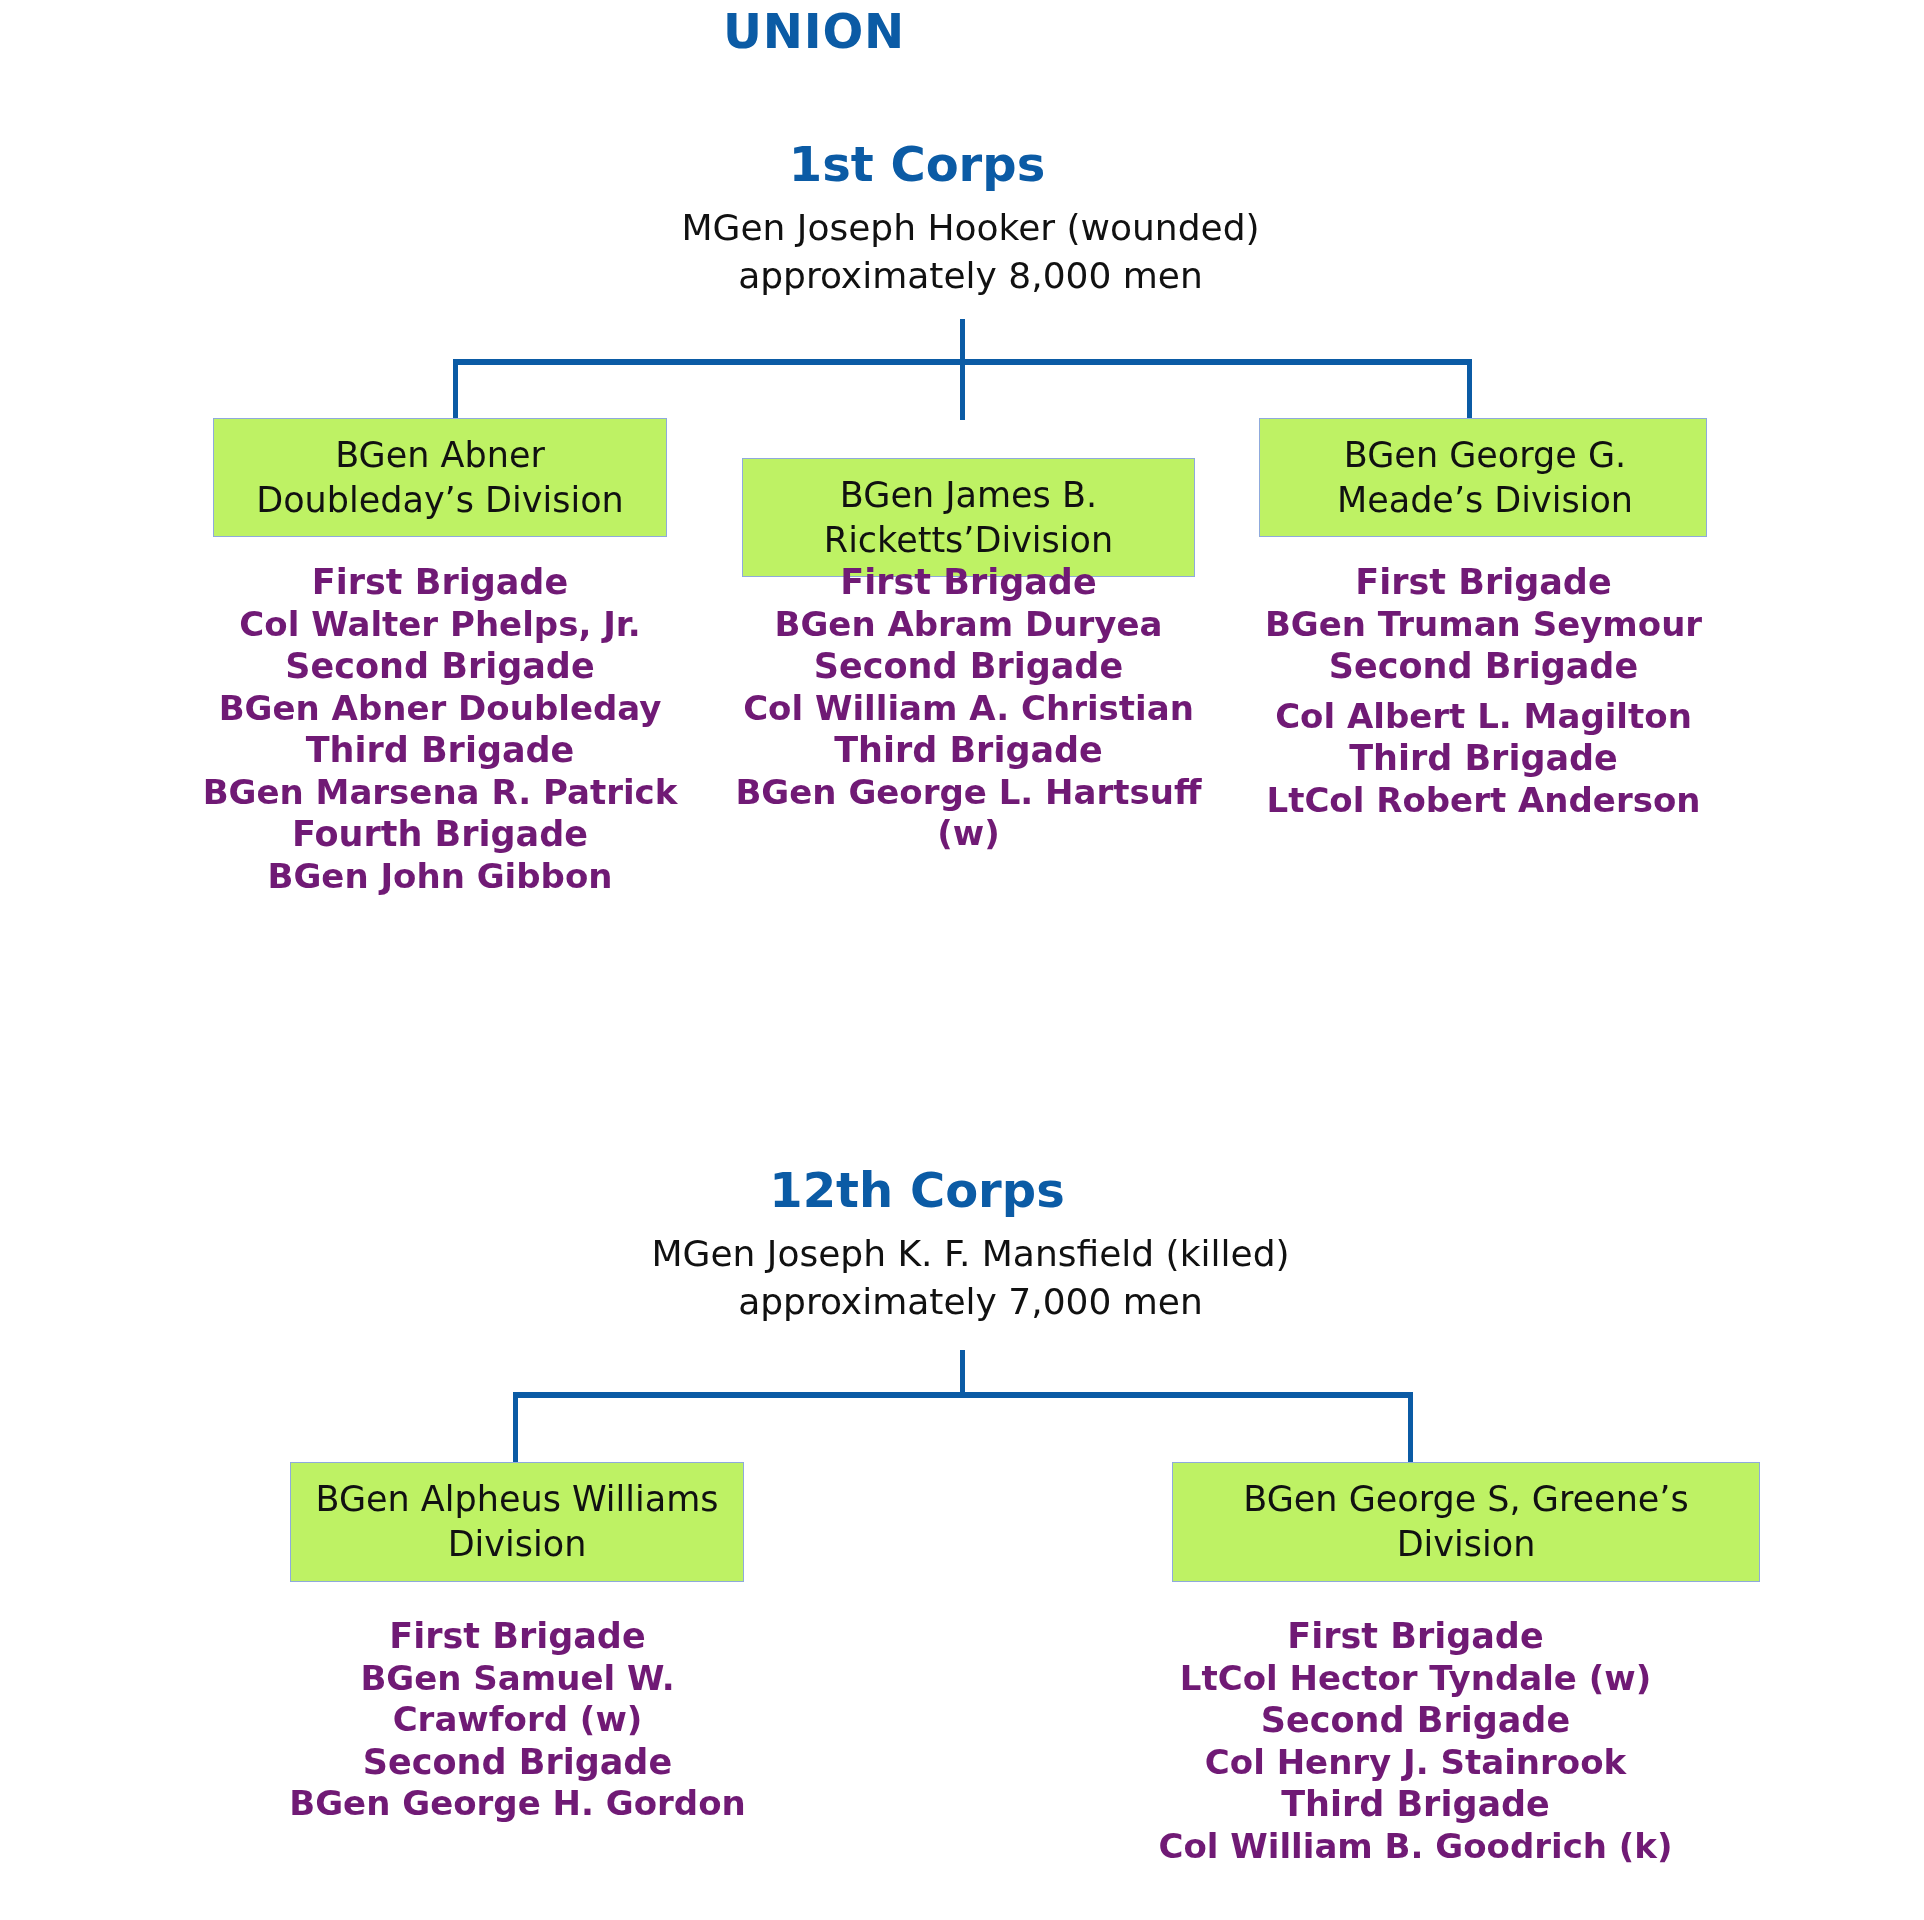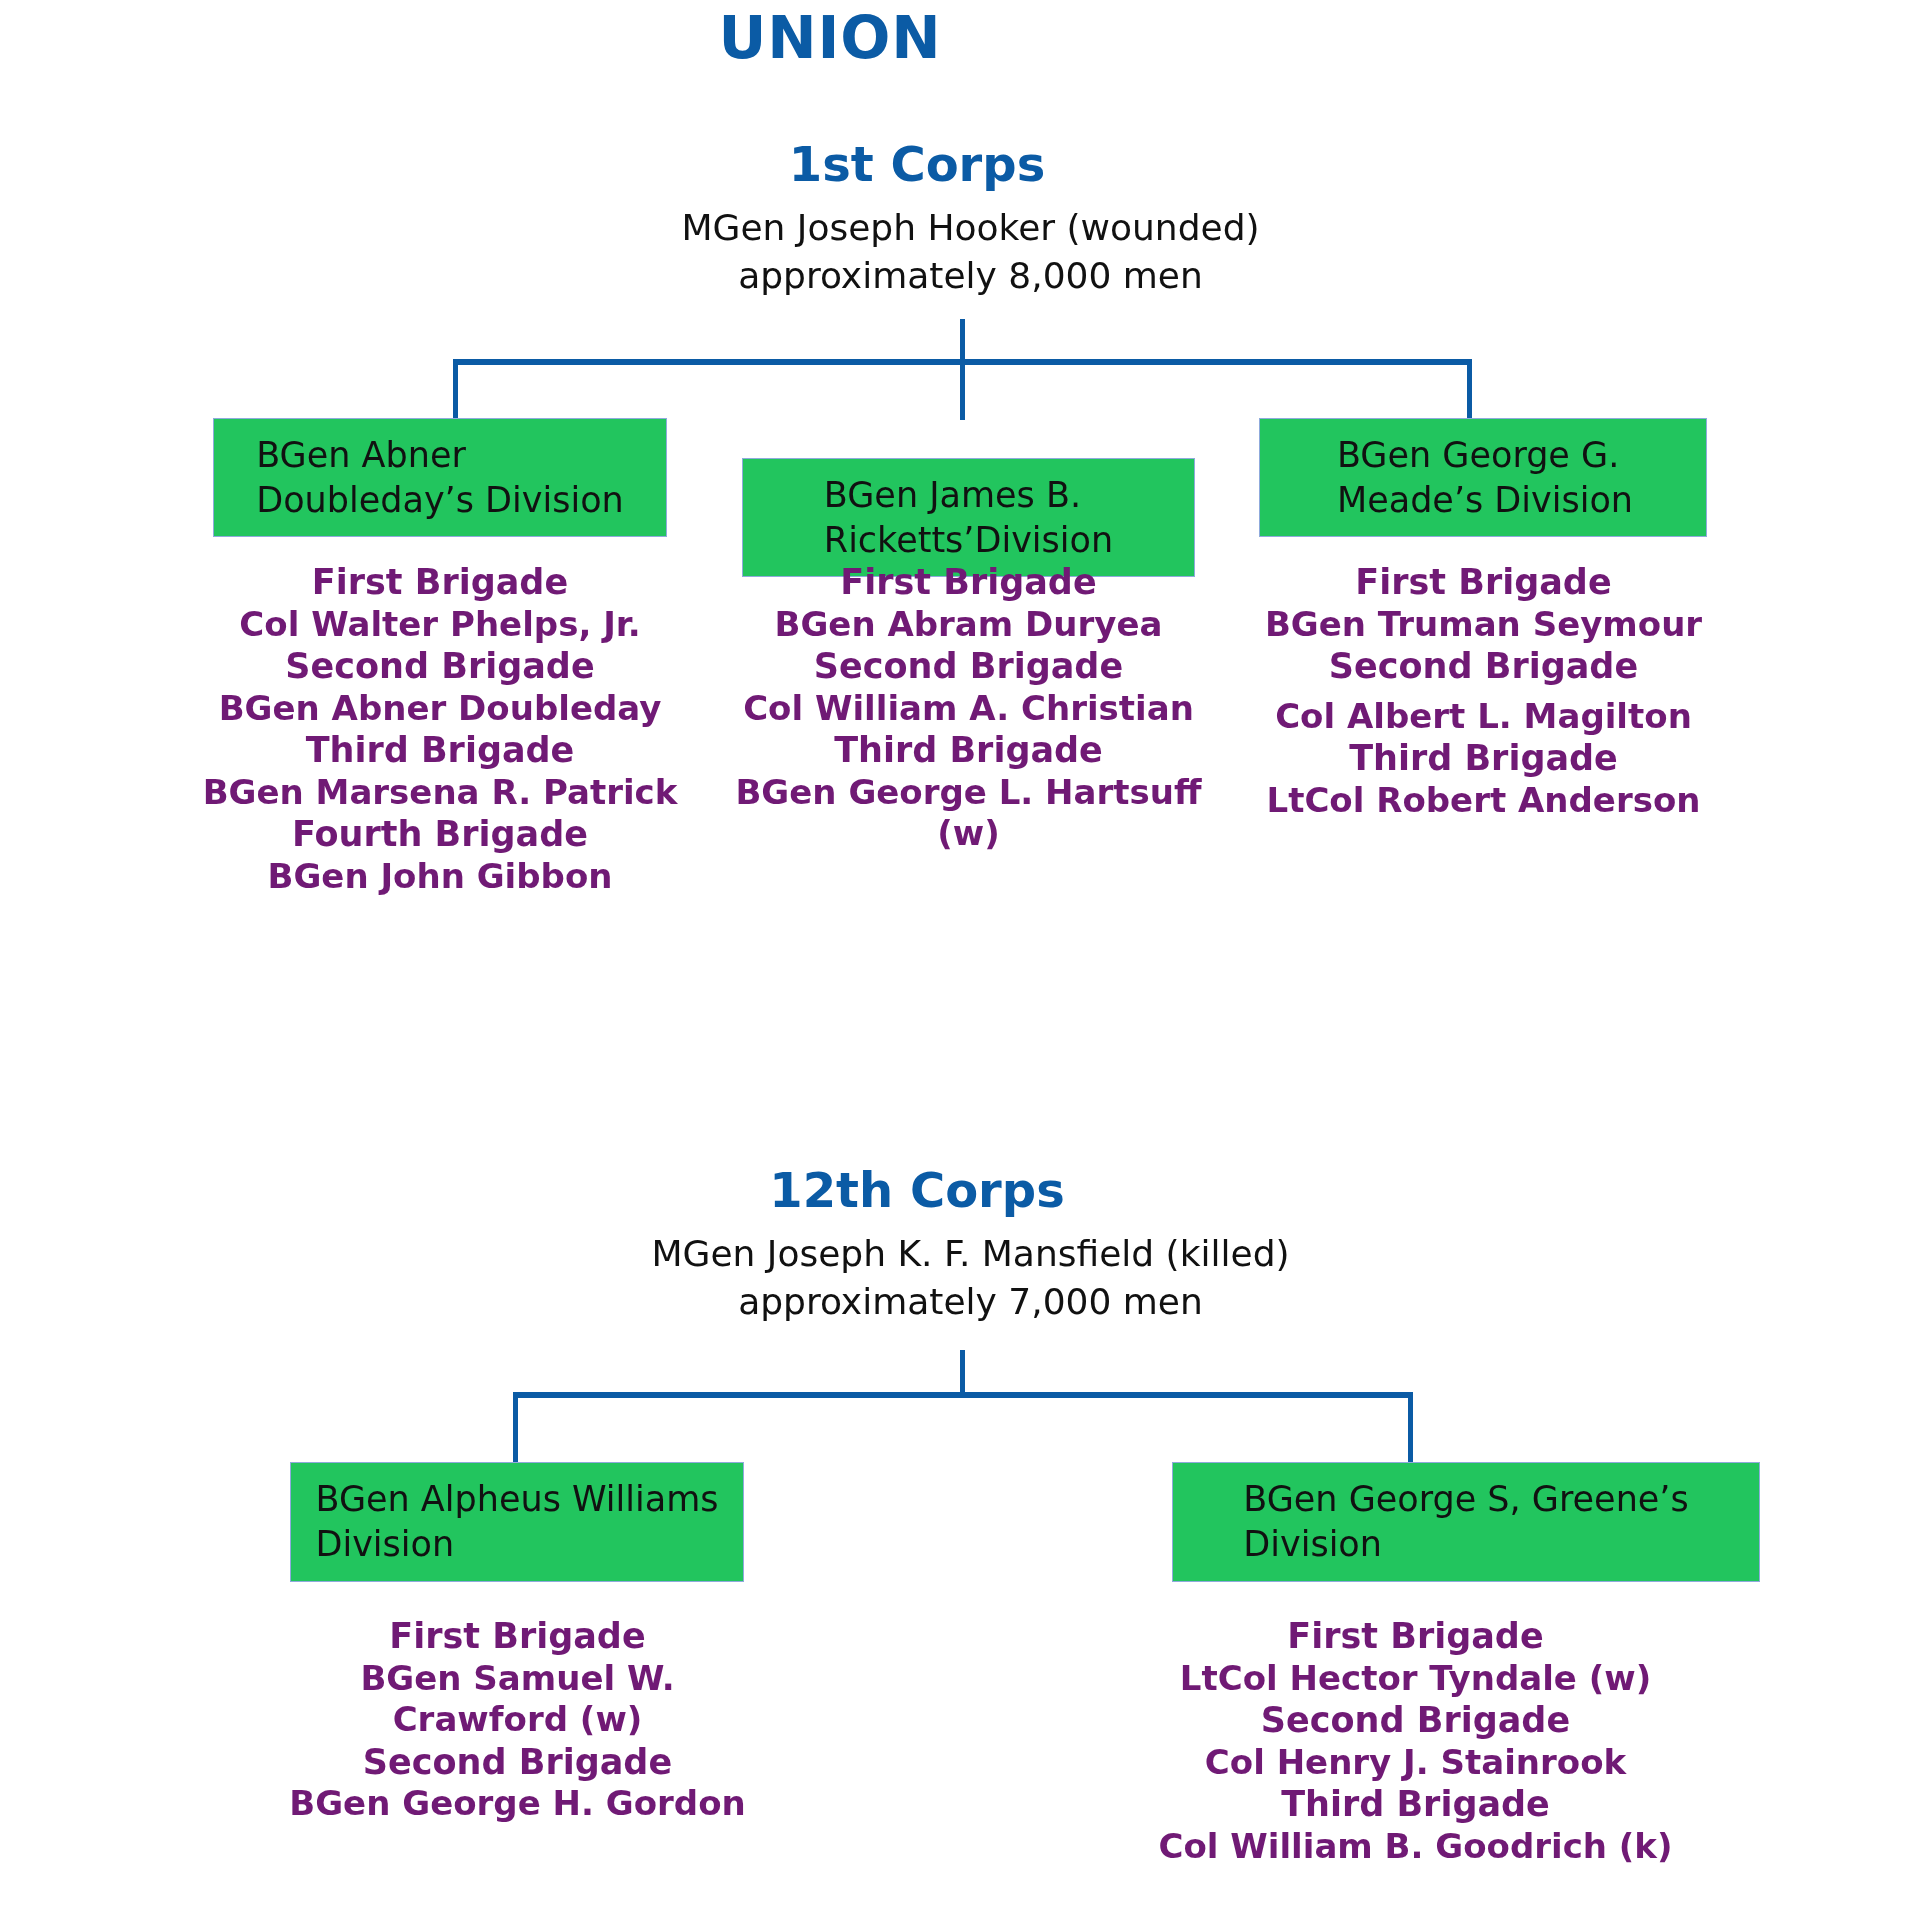--- a/index.html
+++ b/index.html
@@ -20,25 +20,24 @@
     overflow: hidden;
   }
 
   
   .union-title {
     position: absolute;
     top: 3.2px;
     left: 0;
     width: 1628px;
     text-align: center;
-    font-size: 59px;
+    font-size: 48px;
     font-weight: 700;
     letter-spacing: 0.8px;
     color: #0B5BA5;
-    padding-left: 16px;
   }
   .corps-title {
     position: absolute;
     width: 1834px;
     left: 0;
     text-align: center;
     font-size: 48px;
     font-weight: 700;
     color: #0B5BA5;
   }
@@ -69,25 +68,25 @@
     position: absolute;
     width: 4.8px;
     background: #0B5BA5;
   }
 
   
   .div-box {
     position: absolute;
     box-sizing: border-box;
     border: 1.6px solid #8FAADC;
-    background: #22c55e;
+    background: #bef264;
     display: flex;
     align-items: center;
     justify-content: center;
-    text-align: left;
+    text-align: center;
     font-size: 35px;
     line-height: 1.28;
     color: #111111;
     padding: 3.2px 8px;
   }
 
   
   .brigade-col {
     position: absolute;
     text-align: center;

